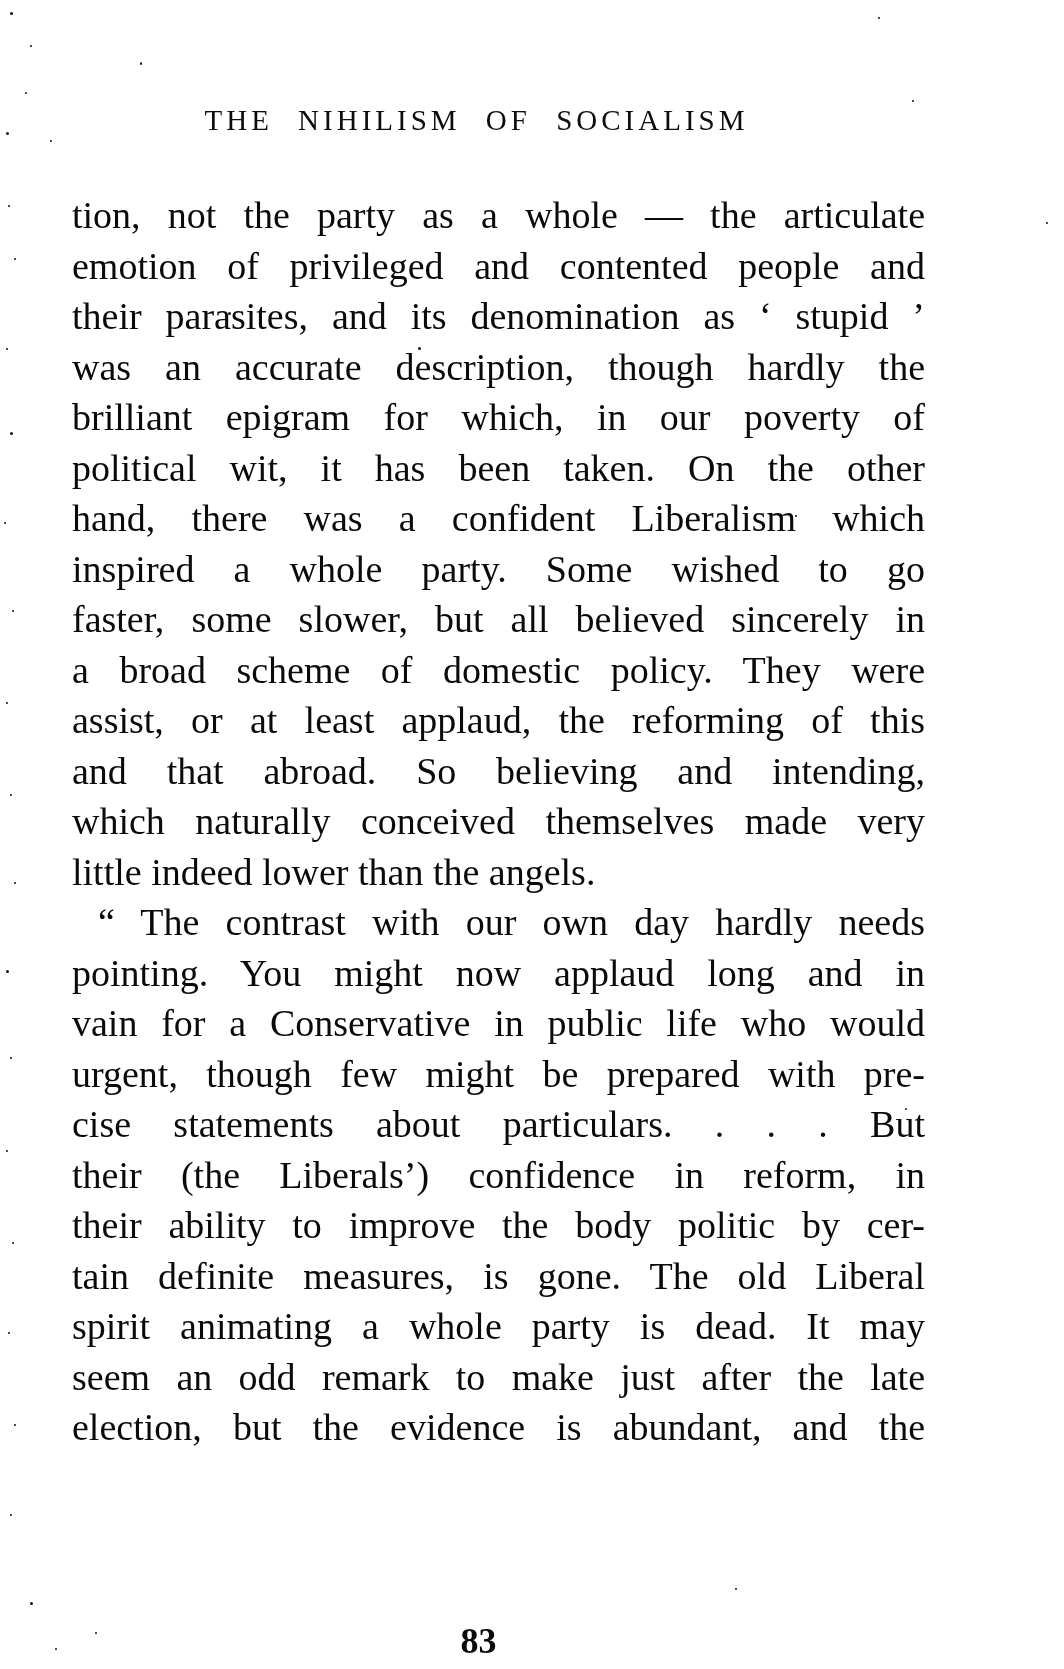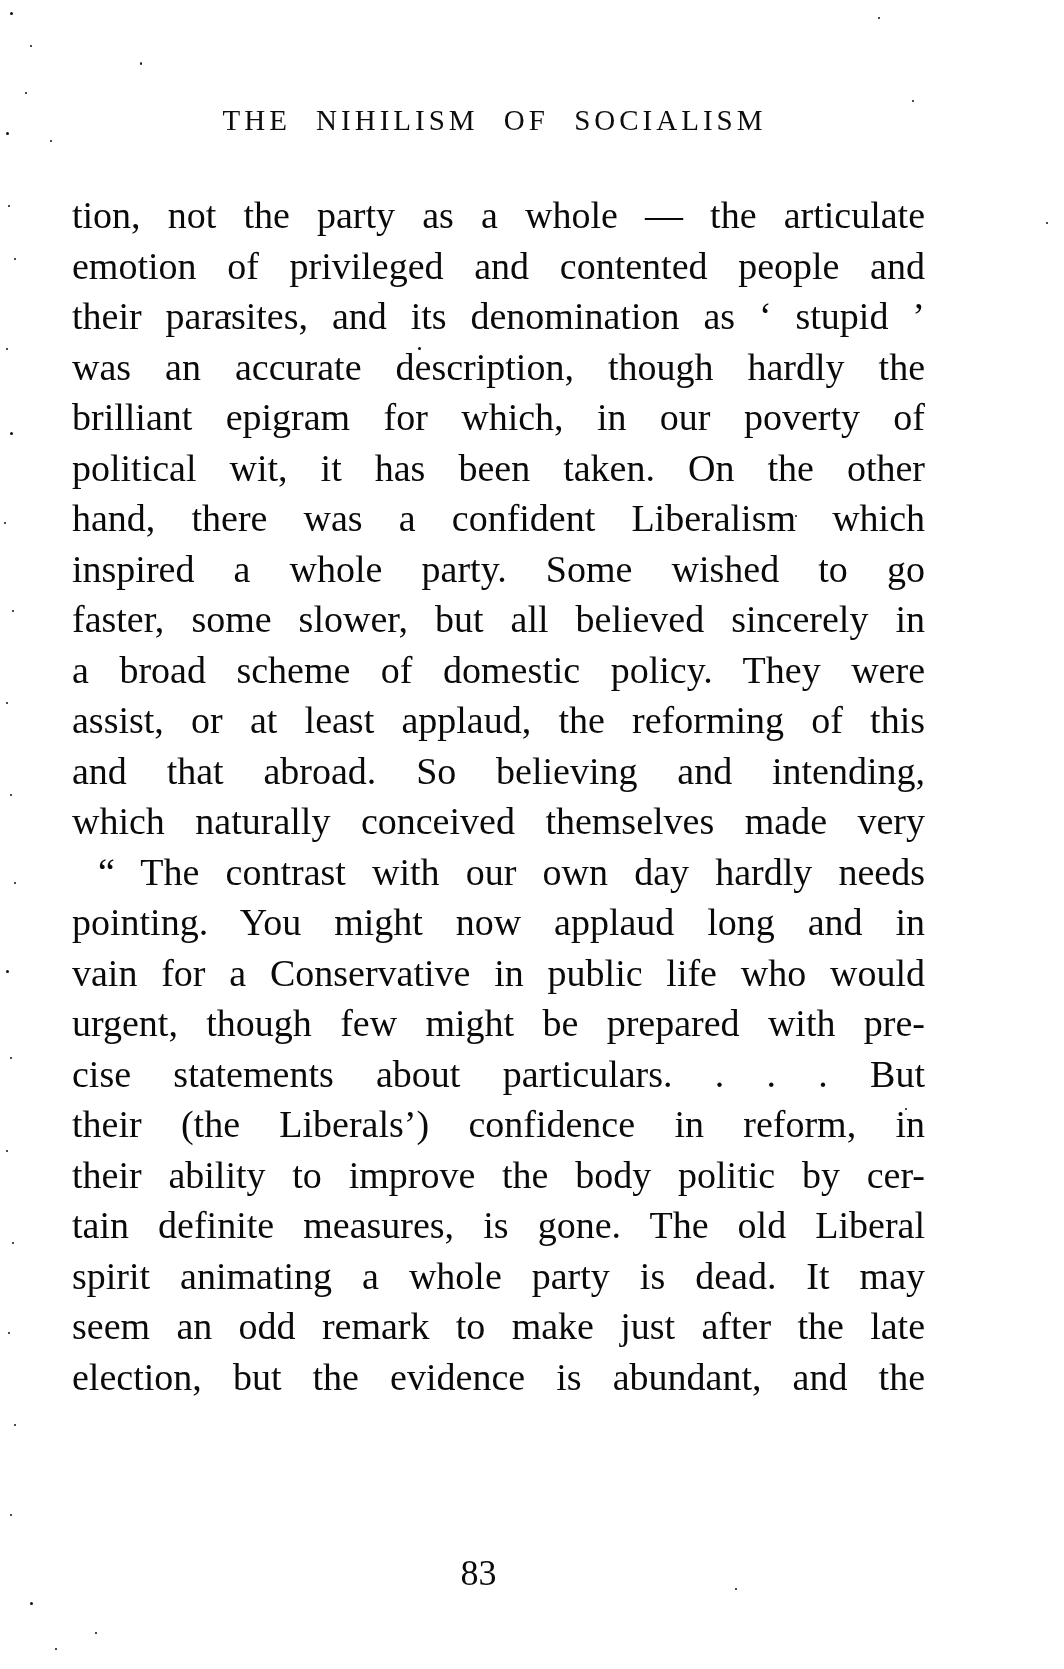--- a/index.html
+++ b/index.html
@@ -10,21 +10,21 @@
   .page {
     position: relative;
     width: 1064px;
     height: 1669px;
     background: #ffffff;
     overflow: hidden;
     color: #0b0b0b;
   }
   .running-header {
     position: absolute;
-    left: 48px;
+    left: 30px;
     top: 104px;
     width: 893px;
     text-align: center;
     font-family: "Liberation Serif", serif;
     font-size: 29px;
     letter-spacing: 4px;
     word-spacing: 14px;
     color: #0d0d0d;
     white-space: nowrap;
   }
@@ -46,25 +46,25 @@
   .para-end {
     text-align: left;
     text-align-last: left;
   }
   .p-indent {
     padding-left: 26px;
   }
   .page-number {
     position: absolute;
     left: 32px;
-    top: 1552px;
+    top: 1620px;
     width: 893px;
     text-align: center;
     font-family: "Liberation Serif", serif;
-    font-weight: 400;
+    font-weight: 700;
     font-size: 36px;
     color: #0a0a0a;
   }
   .speck {
     position: absolute;
     background: #111;
     border-radius: 50%;
   }
 </style>
 </head>
@@ -115,20 +115,21 @@
     <div class="line">was an accurate description, though hardly the</div>
     <div class="line">brilliant epigram for which, in our poverty of</div>
     <div class="line">political wit, it has been taken.  On the other</div>
     <div class="line">hand, there was a confident Liberalism which</div>
     <div class="line">inspired a whole party.  Some wished to go</div>
     <div class="line">faster, some slower, but all believed sincerely in</div>
     <div class="line">a broad scheme of domestic policy.  They were</div>
     <div class="line">assist, or at least applaud, the reforming of this</div>
     <div class="line">and that abroad.  So believing and intending,</div>
     <div class="line">which naturally conceived themselves made very</div>
+    <div class="line para-end">little indeed lower than the angels.</div>
 
     <div class="line p-indent">“ The contrast with our own day hardly needs</div>
     <div class="line">pointing.  You might now applaud long and in</div>
     <div class="line">vain for a Conservative in public life who would</div>
     <div class="line">urgent, though few might be prepared with pre-</div>
     <div class="line">cise statements about particulars. . . .  But</div>
     <div class="line">their (the Liberals’) confidence in reform, in</div>
     <div class="line">their ability to improve the body politic by cer-</div>
     <div class="line">tain definite measures, is gone.  The old Liberal</div>
     <div class="line">spirit animating a whole party is dead.  It may</div>

